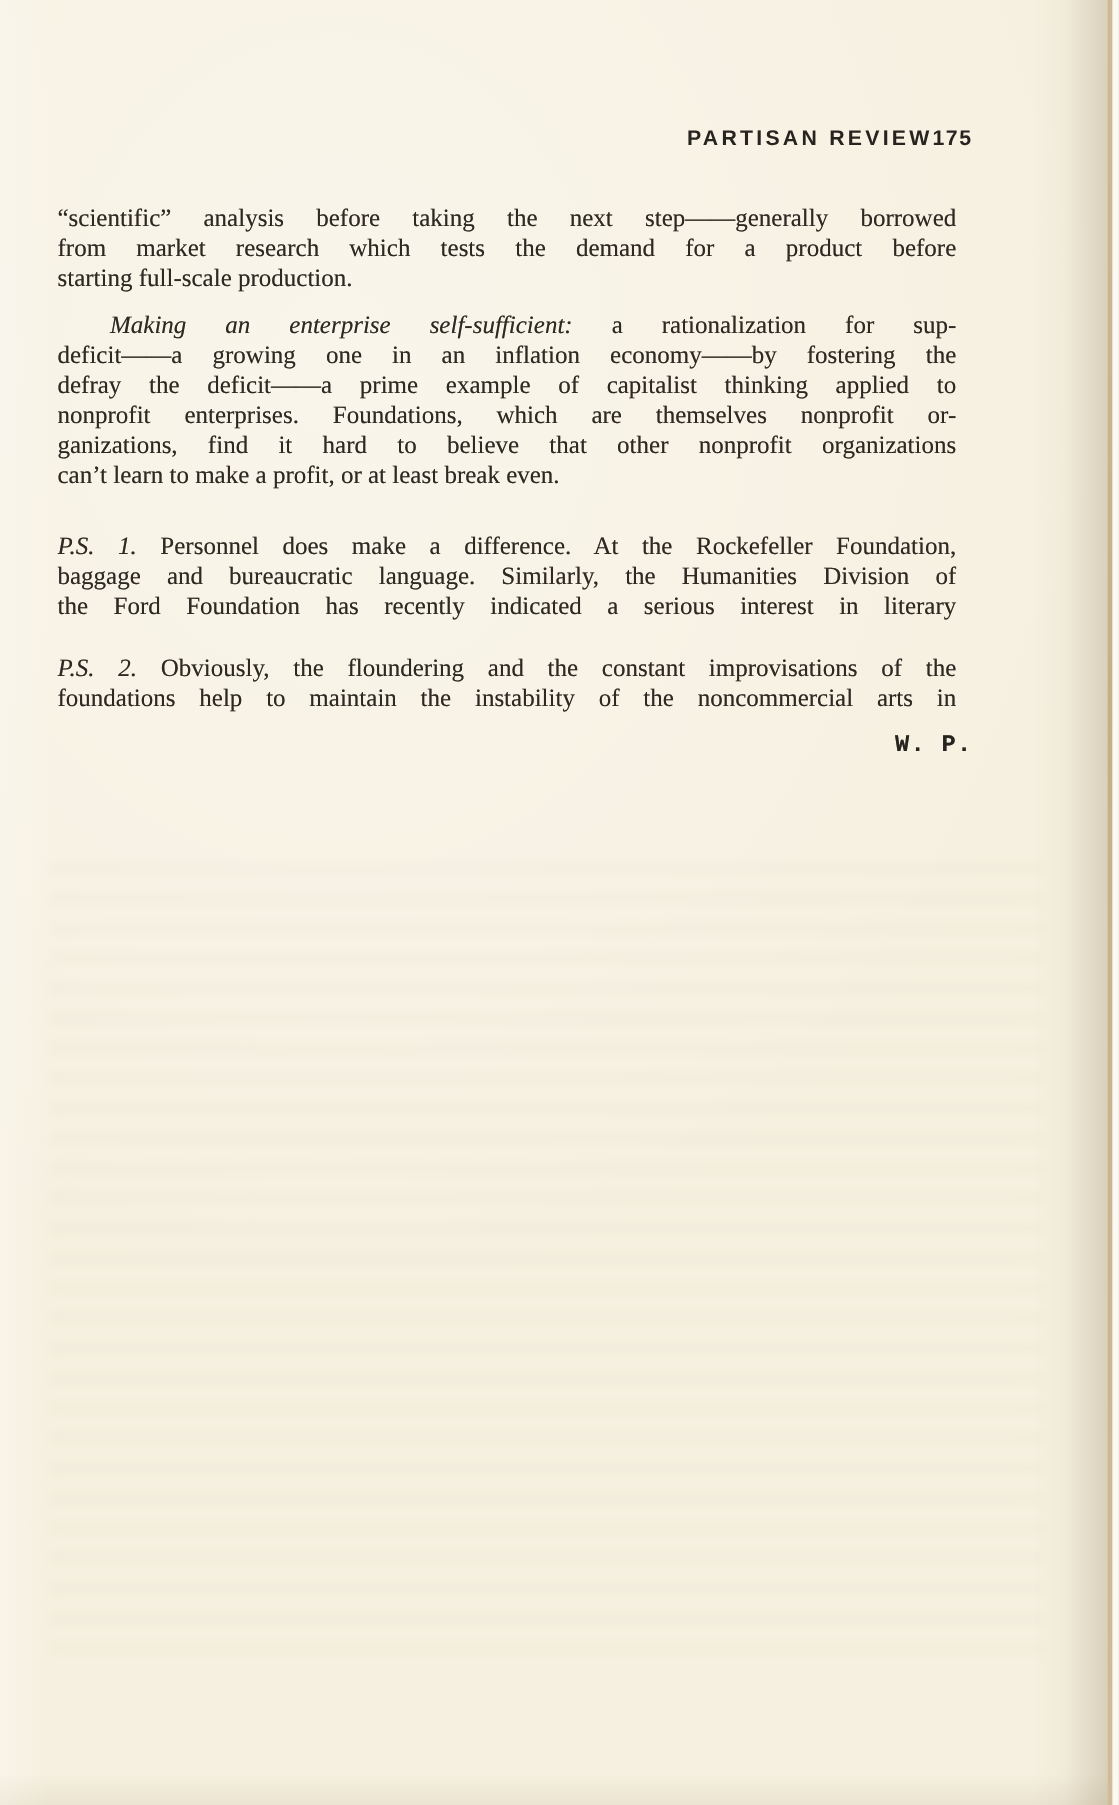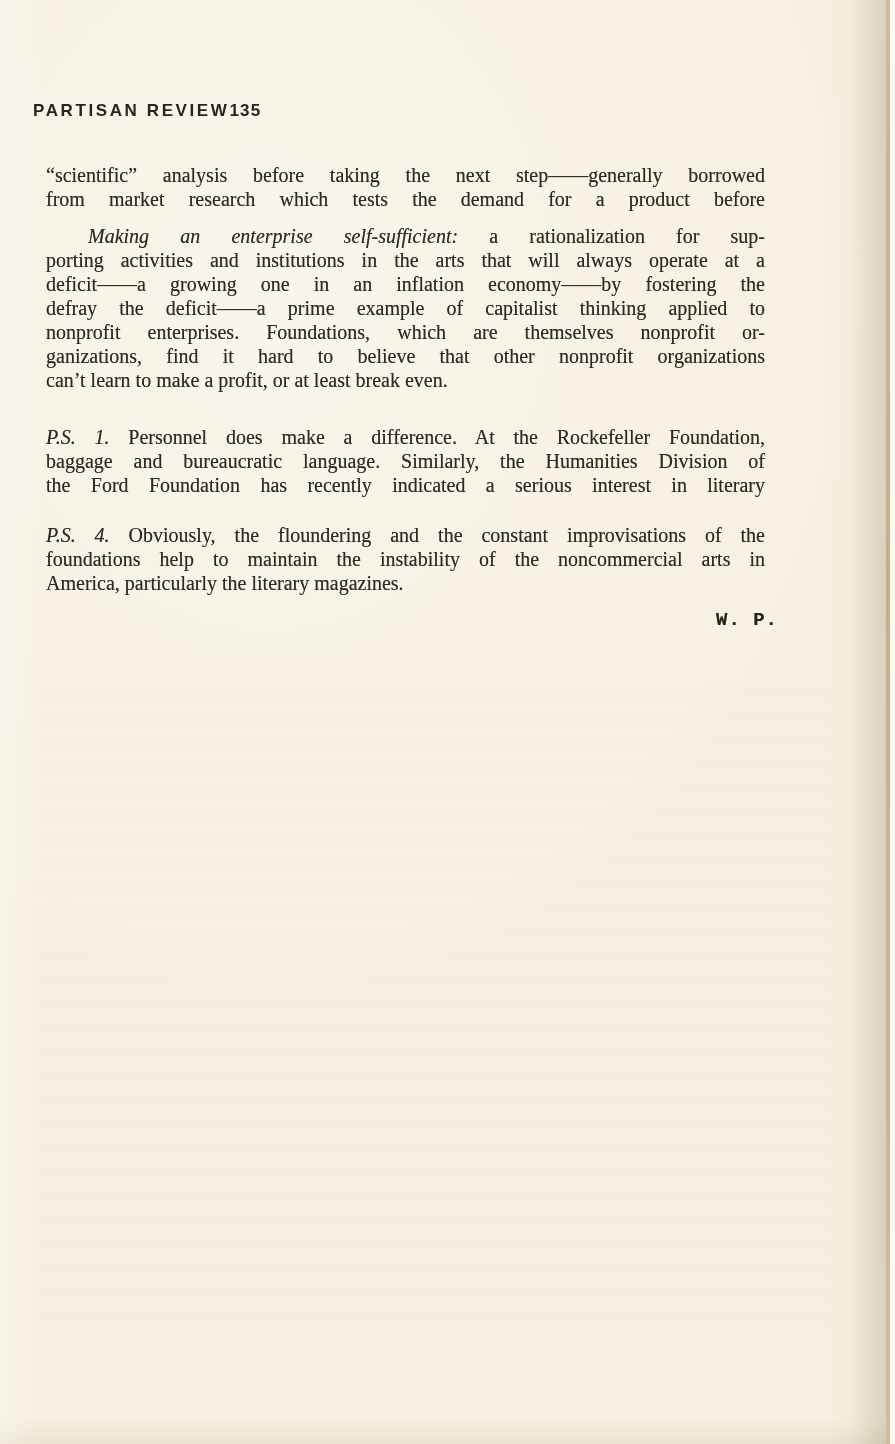--- a/index.html
+++ b/index.html
@@ -41,21 +41,21 @@
       rgba(120,105,70,0.045) 0px, rgba(120,105,70,0.045) 10px,
       rgba(120,105,70,0) 10px, rgba(120,105,70,0) 24px);
     filter: blur(3px);
     opacity: .55;
     pointer-events: none;
   }
 
   .running-head {
     position: absolute;
     left: 33px; top: 101px; width: 745px;
-    display: flex; justify-content: flex-start; align-items: baseline;
+    display: flex; justify-content: flex-end; align-items: baseline;
     font-family: "Liberation Sans", "DejaVu Sans", sans-serif;
     color: #272420;
   }
   .journal-title {
     font-size: 17px; font-weight: 700; letter-spacing: 2.6px;
   }
   .folio {
     font-size: 17px; font-weight: 700; letter-spacing: 1.2px;
   }
 
@@ -90,50 +90,49 @@
 </style>
 </head>
 <body>
 
 <div class="scan-page">
 
   <div class="showthrough"></div>
 
   <div class="running-head">
     <span class="journal-title">PARTISAN REVIEW</span>
-    <span class="folio">135</span>
+    <span class="folio">175</span>
   </div>
 
   <div class="text-col">
 
     <div class="para para-1">
       <div class="bl j">“scientific” analysis before taking the next step——generally borrowed</div>
       <div class="bl j">from market research which tests the demand for a product before</div>
+      <div class="bl ll">starting full-scale production.</div>
     </div>
 
     <div class="para para-2">
       <div class="bl j indent"><span class="it">Making an enterprise self-sufficient:</span><span> a rationalization for sup-</span></div>
-      <div class="bl j">porting activities and institutions in the arts that will always operate at a</div>
       <div class="bl j">deficit——a growing one in an inflation economy——by fostering the</div>
       <div class="bl j">defray the deficit——a prime example of capitalist thinking applied to</div>
       <div class="bl j">nonprofit enterprises. Foundations, which are themselves nonprofit or-</div>
       <div class="bl j">ganizations, find it hard to believe that other nonprofit organizations</div>
       <div class="bl ll">can’t learn to make a profit, or at least break even.</div>
     </div>
 
     <div class="para ps-1">
       <div class="bl j"><span class="it">P.S. 1.</span><span> Personnel does make a difference. At the Rockefeller Foundation,</span></div>
       <div class="bl j">baggage and bureaucratic language. Similarly, the Humanities Division of</div>
       <div class="bl j">the Ford Foundation has recently indicated a serious interest in literary</div>
     </div>
 
     <div class="para ps-2">
-      <div class="bl j"><span class="it">P.S. 4.</span><span> Obviously, the floundering and the constant improvisations of the</span></div>
+      <div class="bl j"><span class="it">P.S. 2.</span><span> Obviously, the floundering and the constant improvisations of the</span></div>
       <div class="bl j">foundations help to maintain the instability of the noncommercial arts in</div>
-      <div class="bl ll">America, particularly the literary magazines.</div>
     </div>
 
     <div class="signature-line">W. P.</div>
 
   </div>
 
   <div class="edge-shadow"></div>
   <div class="edge-line"></div>
   <div class="edge-outer"></div>
 

